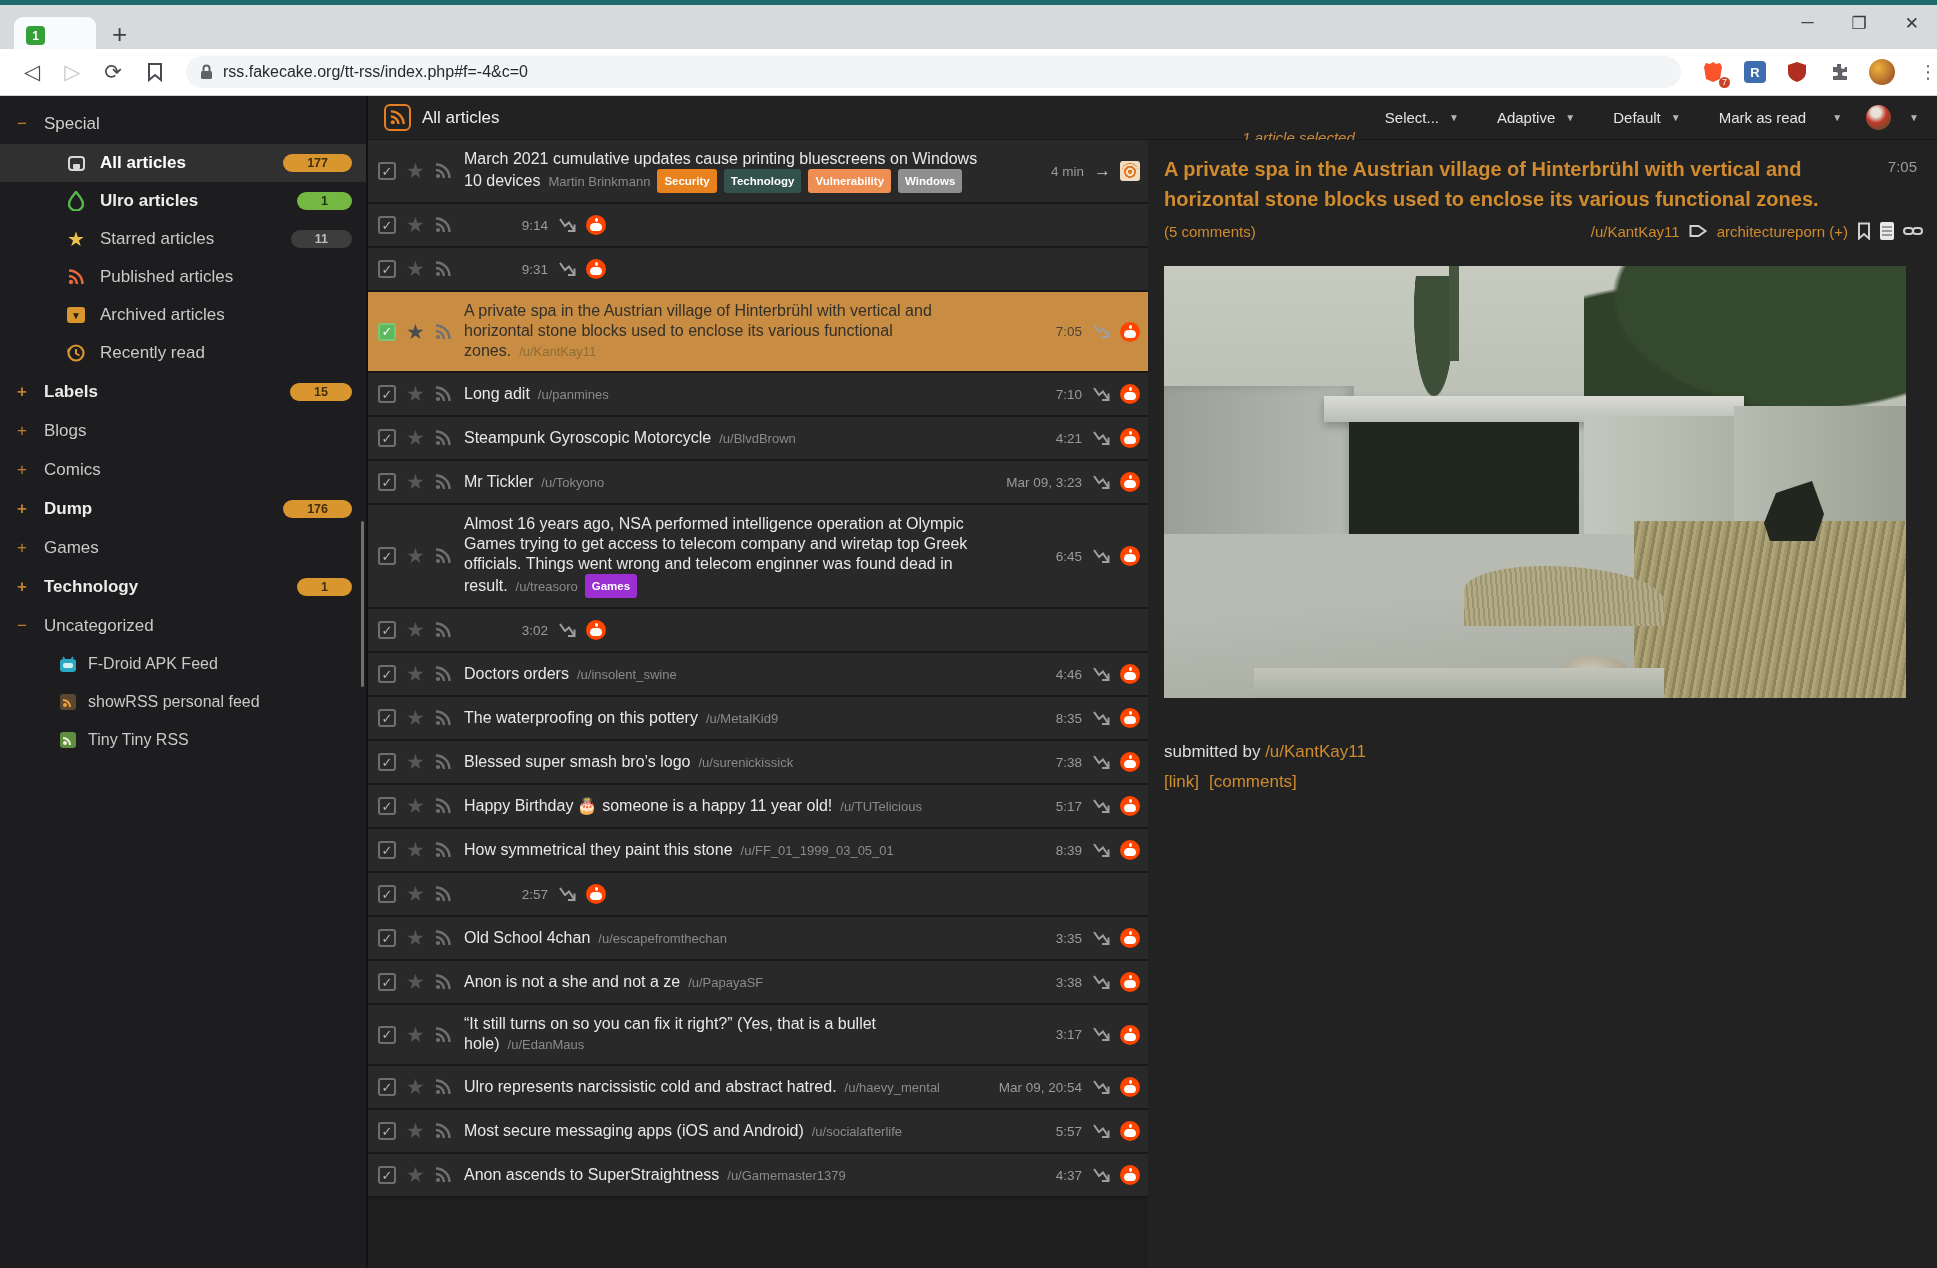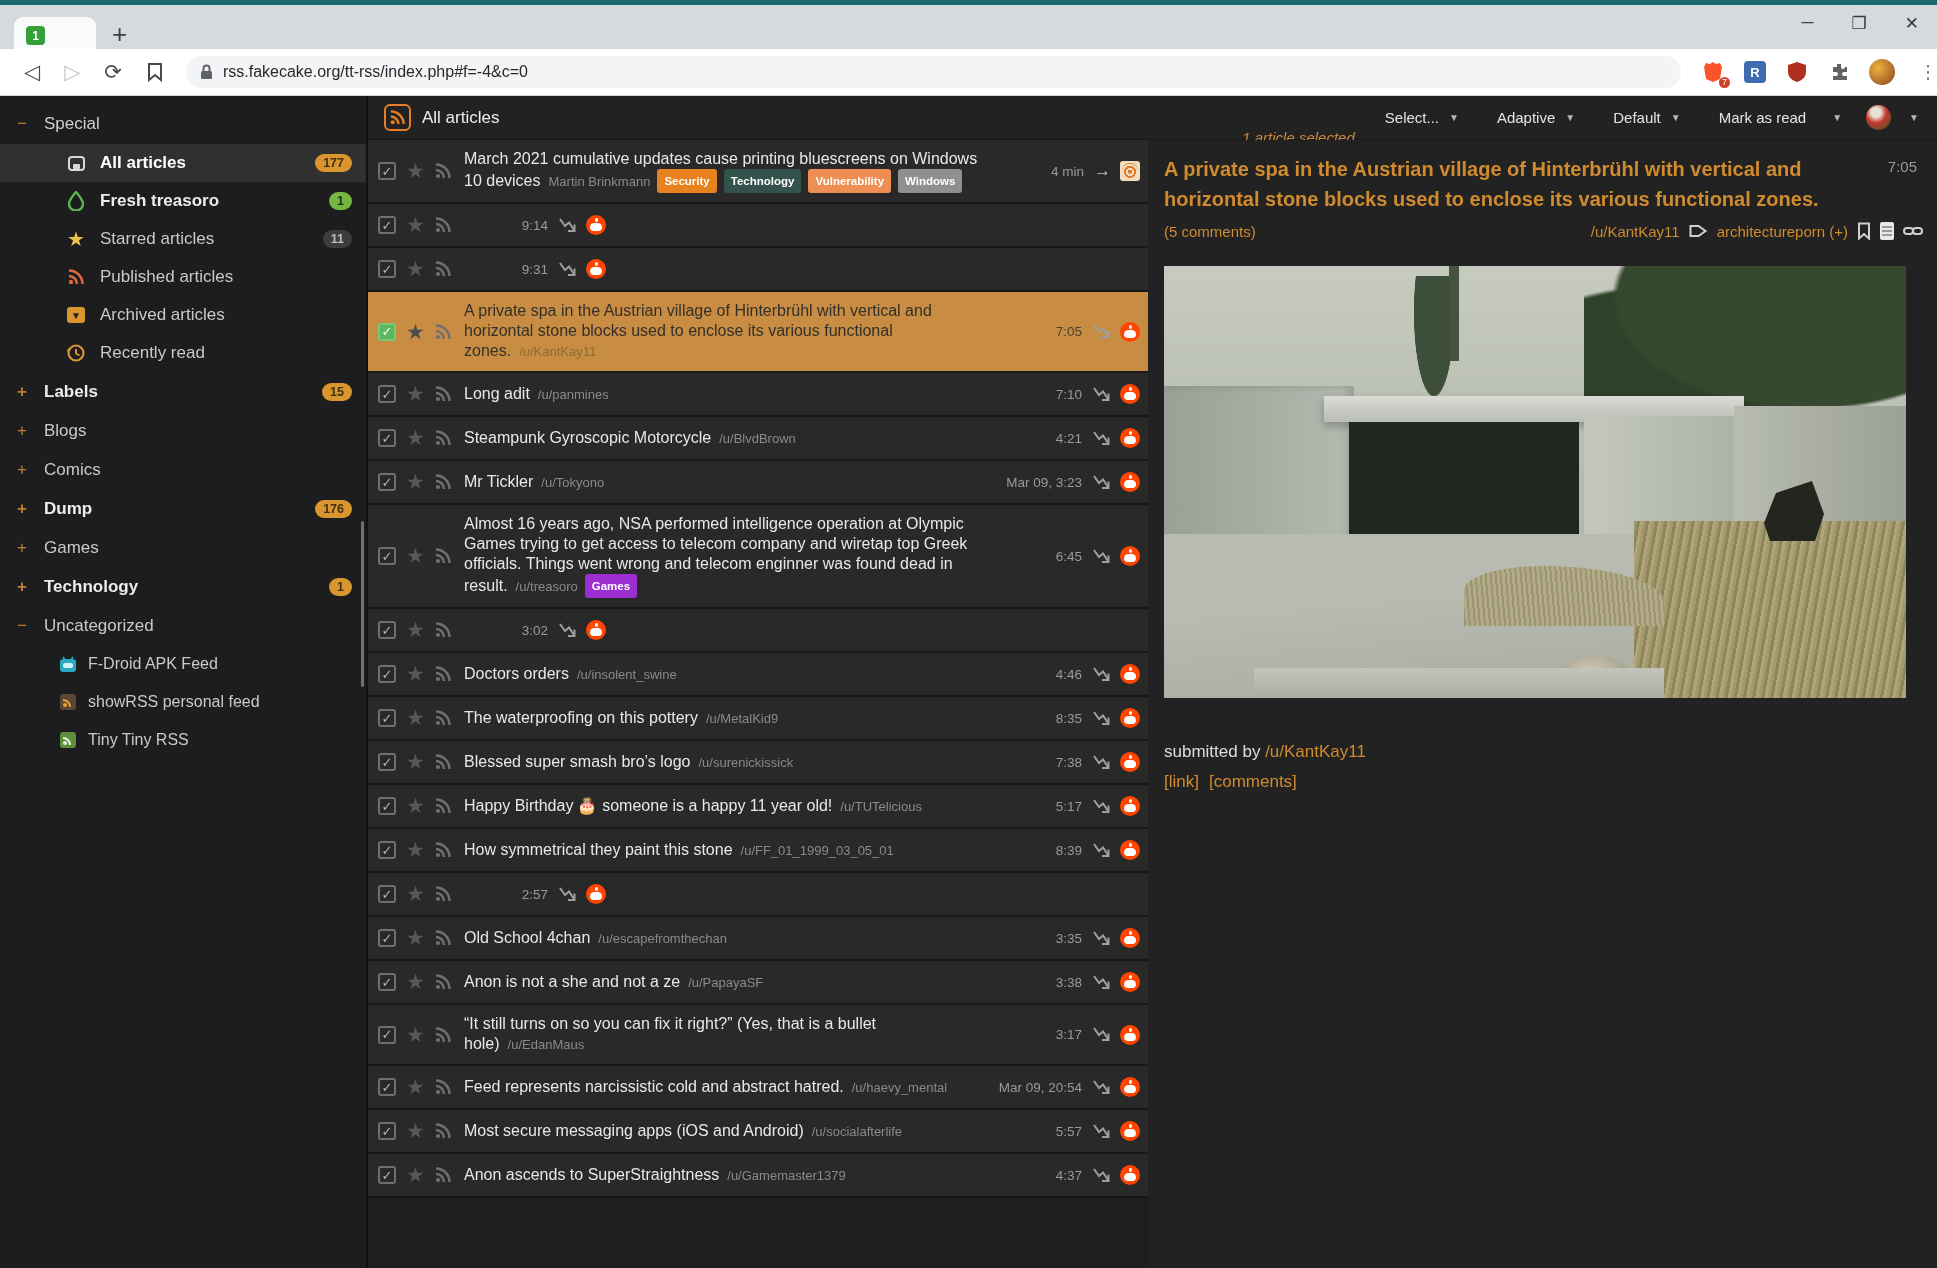--- a/index.html
+++ b/index.html
@@ -33,21 +33,21 @@
   .side-header{display:flex;align-items:center;height:40px;padding-left:17px;color:#cfcfcf;font-size:17px;margin-top:8px;}
   .toggle{color:#c07f2f;width:27px;font-size:17px;}
   .side-item{position:relative;display:flex;align-items:center;height:38px;padding-left:64px;color:#c9c9c9;font-size:17px;}
   .side-item.bold{font-weight:bold;color:#ececec;}
   .side-item.selected{background:#303030;color:#ffffff;}
   .side-item .s-icon{width:24px;height:22px;margin-right:12px;display:flex;align-items:center;justify-content:center;}
   .side-cat{position:relative;display:flex;align-items:center;height:39px;padding-left:17px;color:#c9c9c9;font-size:17px;}
   .side-cat.bold{font-weight:bold;color:#ececec;}
   .side-feed{display:flex;align-items:center;height:38px;padding-left:58px;color:#c9c9c9;font-size:16px;}
   .side-feed .s-icon{width:20px;height:18px;margin-right:10px;display:flex;align-items:center;justify-content:center;}
-  .count{position:absolute;right:14px;top:50%;transform:translateY(-50%);font-size:12.5px;font-weight:bold;border-radius:9px;padding:2px 8px;}
+  .count{position:absolute;right:14px;top:50%;transform:translateY(-50%);font-size:12.5px;font-weight:bold;border-radius:9px;padding:2px 24px;}
   .count.orange{background:#d9952e;color:#42300e;}
   .count.green{background:#74b742;color:#1d3310;}
   .count.gray{background:#3d3d3d;color:#bdbdbd;}
 
   
   .icon-box{width:17px;height:15px;border:2px solid #d8d8d8;border-radius:4px;position:relative;}
   .icon-box::after{content:"";position:absolute;left:3px;bottom:0px;width:7px;height:5px;background:#d8d8d8;border-radius:1px;}
   .icon-archive{width:18px;height:16px;background:#d9952e;border-radius:3px;color:#2a2013;font-size:10px;display:flex;align-items:center;justify-content:center;}
 
   
@@ -189,21 +189,21 @@
     <span class="count orange">177</span>
   </div>
           <div class="side-item bold">
     <span class="s-icon">
               <span>
                 <svg width="16" height="20" viewBox="0 0 16 20">
                   <path d="M8 1 C12 6 15 9 15 13 a7 6.5 0 0 1 -14 0 C1 9 4 6 8 1 Z" fill="none" stroke="#59b84c" stroke-width="2.4"></path>
                 </svg>
               </span>
             </span>
-    <span class="s-label">Fresh treasoro</span>
+    <span class="s-label">Ulro articles</span>
     <span class="count green">1</span>
   </div>
           <div class="side-item">
     <span class="s-icon">
               <span style="color: rgb(232, 192, 76); font-size: 20px;">★</span>
             </span>
     <span class="s-label">Starred articles</span>
     <span class="count gray">11</span>
   </div>
           <div class="side-item">
@@ -842,21 +842,21 @@
       <span class="star">★</span>
       <span class="rssic">
         <svg width="18" height="18" viewBox="0 0 18 18">
                 <circle cx="4" cy="14" r="2.1" fill="#707070"></circle>
                 <path d="M2 8 a8 8 0 0 1 8 8" fill="none" stroke="#707070" stroke-width="2.4"></path>
                 <path d="M2 2.5 a13.5 13.5 0 0 1 13.5 13.5" fill="none" stroke="#707070" stroke-width="2.4"></path>
               </svg>
       </span>
     </div>
     <div class="row-mid">
-      <span class="atitle">Feed represents narcissistic cold and abstract hatred.</span><span class="aauthor">/u/haevy_mental</span><span class="tags-slot"></span>
+      <span class="atitle">Ulro represents narcissistic cold and abstract hatred.</span><span class="aauthor">/u/haevy_mental</span><span class="tags-slot"></span>
     </div>
     <div class="row-right">
       <span class="rtime">Mar 09, 20:54</span>
 
       <span class="arrow-zigzag">
         <svg width="19" height="17" viewBox="0 0 19 17">
                 <path d="M2 2 L7 9 L11 5.5 L16 13" fill="none" stroke="#9f9f9f" stroke-width="2"></path>
                 <path d="M16.5 7.5 V14 H10" fill="none" stroke="#9f9f9f" stroke-width="2"></path>
               </svg>
       </span>

